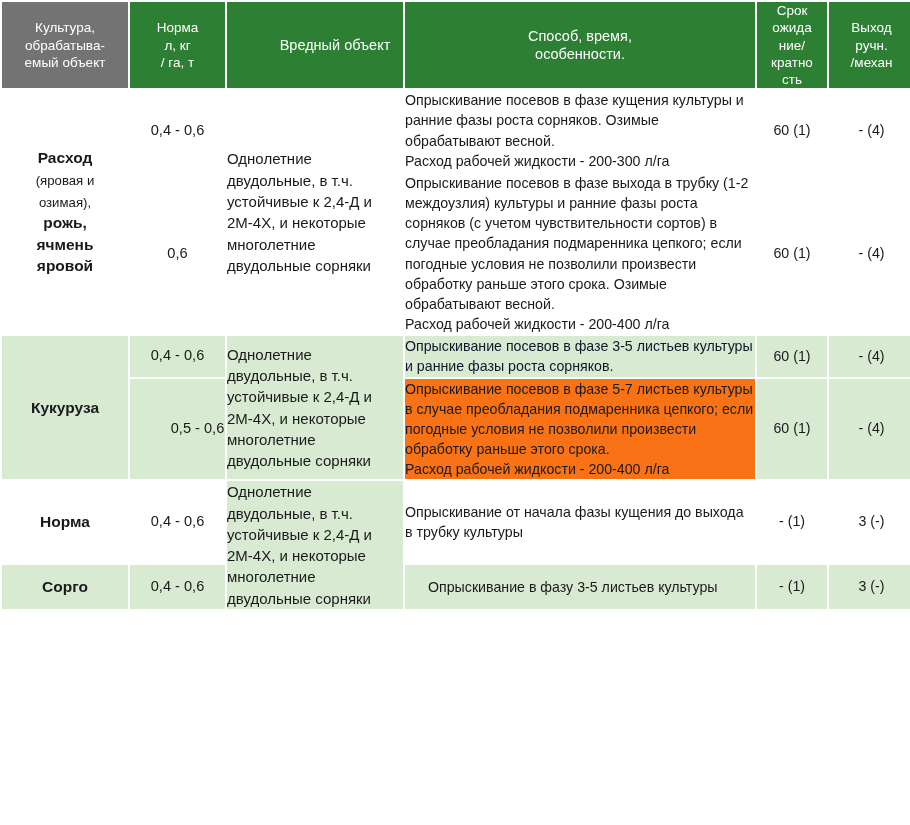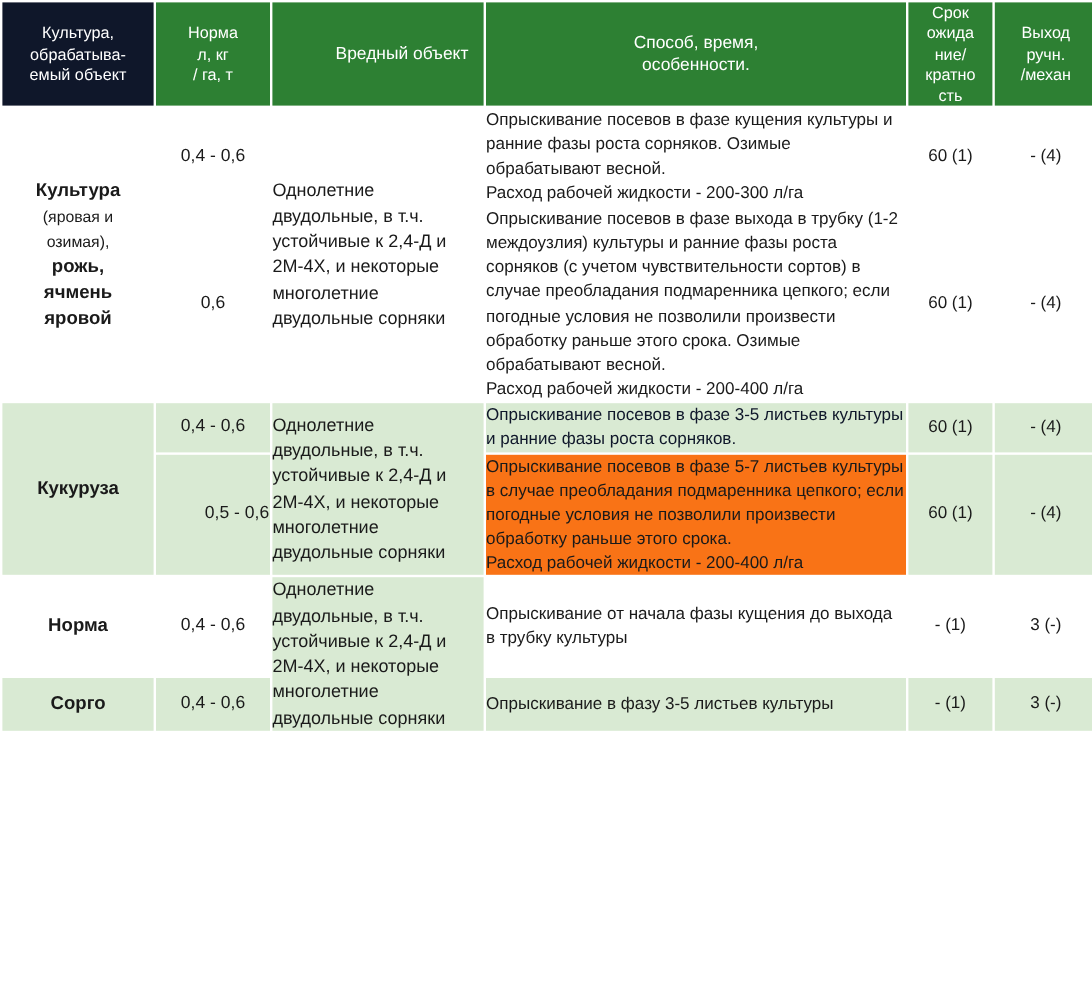--- a/index.html
+++ b/index.html
@@ -95,21 +95,21 @@
       <col style="width:126px">
       <col style="width:95px">
       <col style="width:176px">
       <col style="width:350px">
       <col style="width:70px">
       <col style="width:85px">
     </colgroup>
 
     <thead>
       <tr>
-        <th class="hd narrow" style="background: #0f172a; color: rgb(255, 255, 255); margin-top: 21px;">
+        <th class="hd narrow" style="background: #737373; color: rgb(255, 255, 255); margin-top: 21px;">
           <span class="ln" style="white-space: pre-line;">Культура,
 обрабатыва-
 емый объект</span>
         </th>
         <th class="hd narrow" style="background: rgb(45, 128, 51); color: rgb(255, 255, 255); text-align: center;">
           <span class="ln" style="white-space: pre-line;">Норма
 л, кг
 / га, т</span>
         </th>
         <th class="hd" style="background: rgb(45, 128, 51); color: rgb(255, 255, 255);">
@@ -131,21 +131,21 @@
 ручн.
 /механ</span>
         </th>
       </tr>
     </thead>
 
     <tbody>
 
       <tr>
         <td class="cell bgw crop" rowspan="2" style="background: rgb(255, 255, 255); color: rgb(26, 26, 26);">
-          <b>Культура</b><br>
+          <b>Расход</b><br>
           <span class="sm">(яровая и</span><br>
           <span class="sm">озимая),</span><br>
           <b>рожь,</b><br>
           <b>ячмень</b><br>
           <b>яровой</b>
         </td>
         <td class="cell bgw rate" style="background: rgb(255, 255, 255); color: rgb(26, 26, 26);">0,4 - 0,6</td>
         <td class="cell bgw obj" rowspan="2" style="background: rgb(255, 255, 255); color: rgb(26, 26, 26);">Однолетние двудольные, в т.ч. устойчивые к 2,4-Д и 2М-4Х, и некоторые многолетние двудольные сорняки</td>
         <td class="cell bgw method vtop" style="background: rgb(255, 255, 255); color: rgb(26, 26, 26);">Опрыскивание посевов в фазе кущения культуры и ранние фазы роста сорняков. Озимые обрабатывают весной.
 Расход рабочей жидкости - 200-300 л/га</td>
@@ -187,20 +187,20 @@
         <td class="cell bgw method vtop" style="background: rgb(255, 255, 255); color: rgb(26, 26, 26);">Опрыскивание от начала фазы кущения до выхода в трубку культуры</td>
         <td class="cell bgw num" style="background: rgb(255, 255, 255); color: rgb(26, 26, 26);">- (1)</td>
         <td class="cell bgw num" style="background: rgb(255, 255, 255); color: rgb(26, 26, 26);">3 (-)</td>
       </tr>
 
       <tr>
         <td class="cell bgg crop" style="background: rgb(217, 234, 211); color: rgb(26, 26, 26);">
           <b>Сорго</b>
         </td>
         <td class="cell bgg rate" style="background: rgb(217, 234, 211); color: rgb(26, 26, 26);">0,4 - 0,6</td>
-        <td class="cell bgg method" style="background: rgb(217, 234, 211); color: rgb(26, 26, 26);">Опрыскивание в фазу 3-5 листьев культуры</td>
+        <td class="cell bgg method" style="background: rgb(217, 234, 211); color: rgb(26, 26, 26); padding-left: 23px;">Опрыскивание в фазу 3-5 листьев культуры</td>
         <td class="cell bgg num" style="background: rgb(217, 234, 211); color: rgb(26, 26, 26);">-  (1)</td>
         <td class="cell bgg num" style="background: rgb(217, 234, 211); color: rgb(26, 26, 26);">3 (-)</td>
       </tr>
 
     </tbody>
   </table>
 </div>
 
 </body></html>

